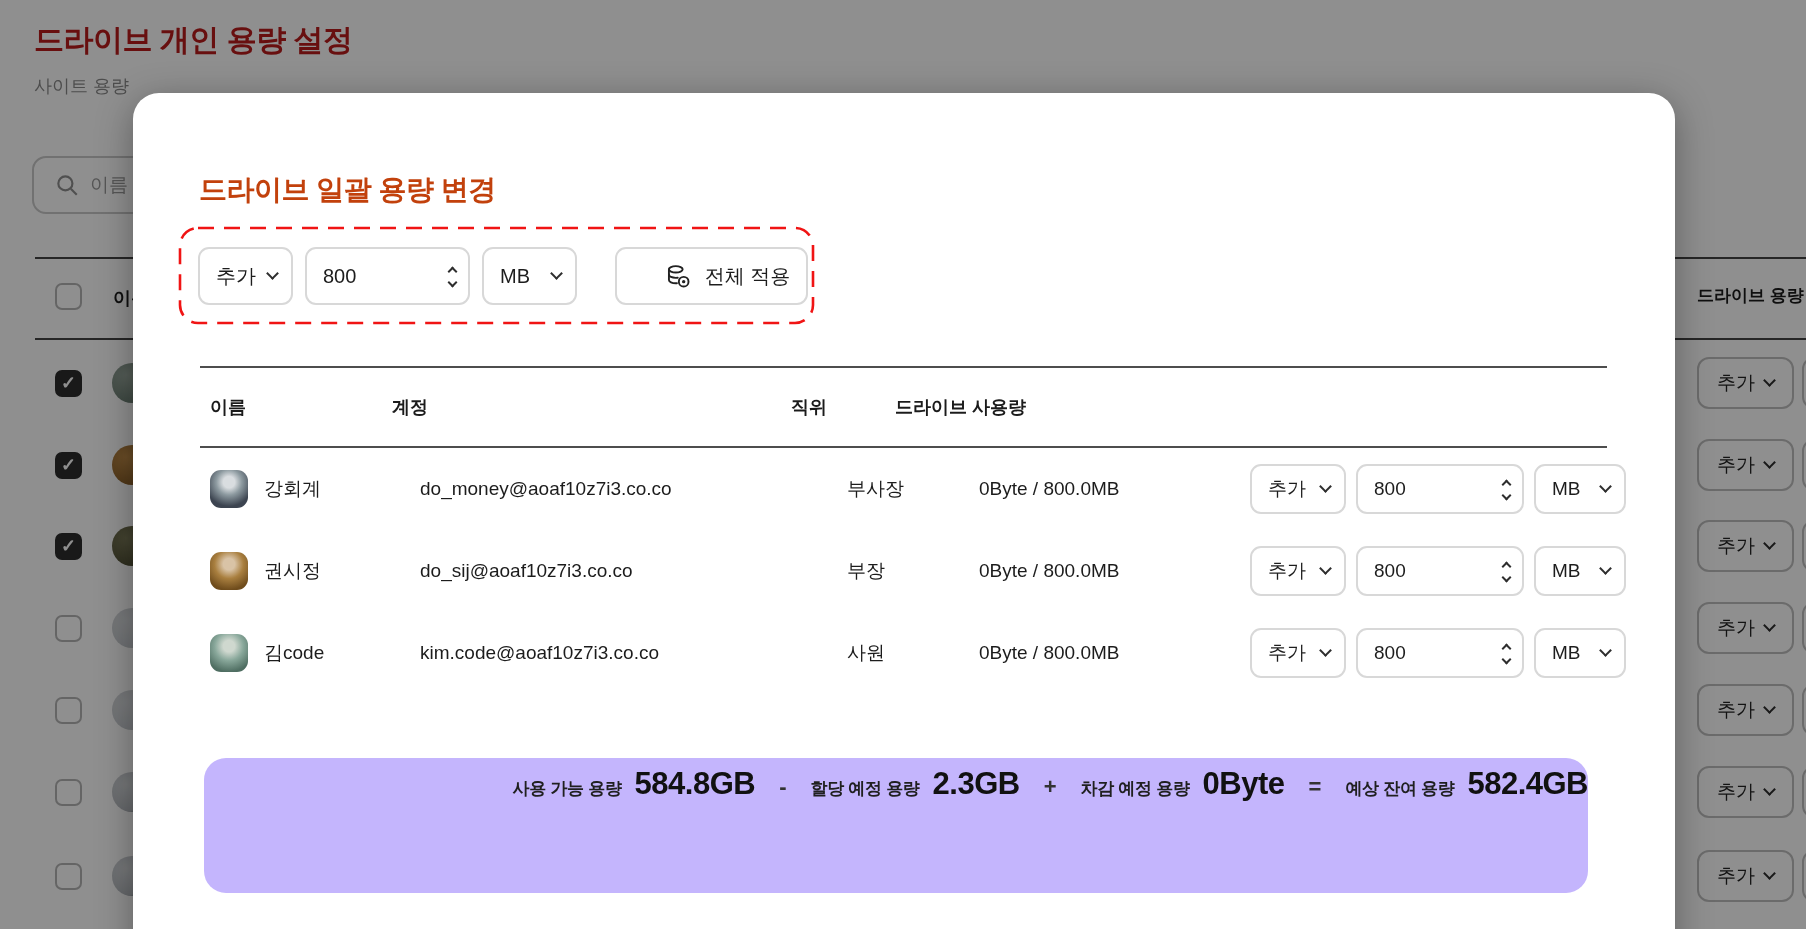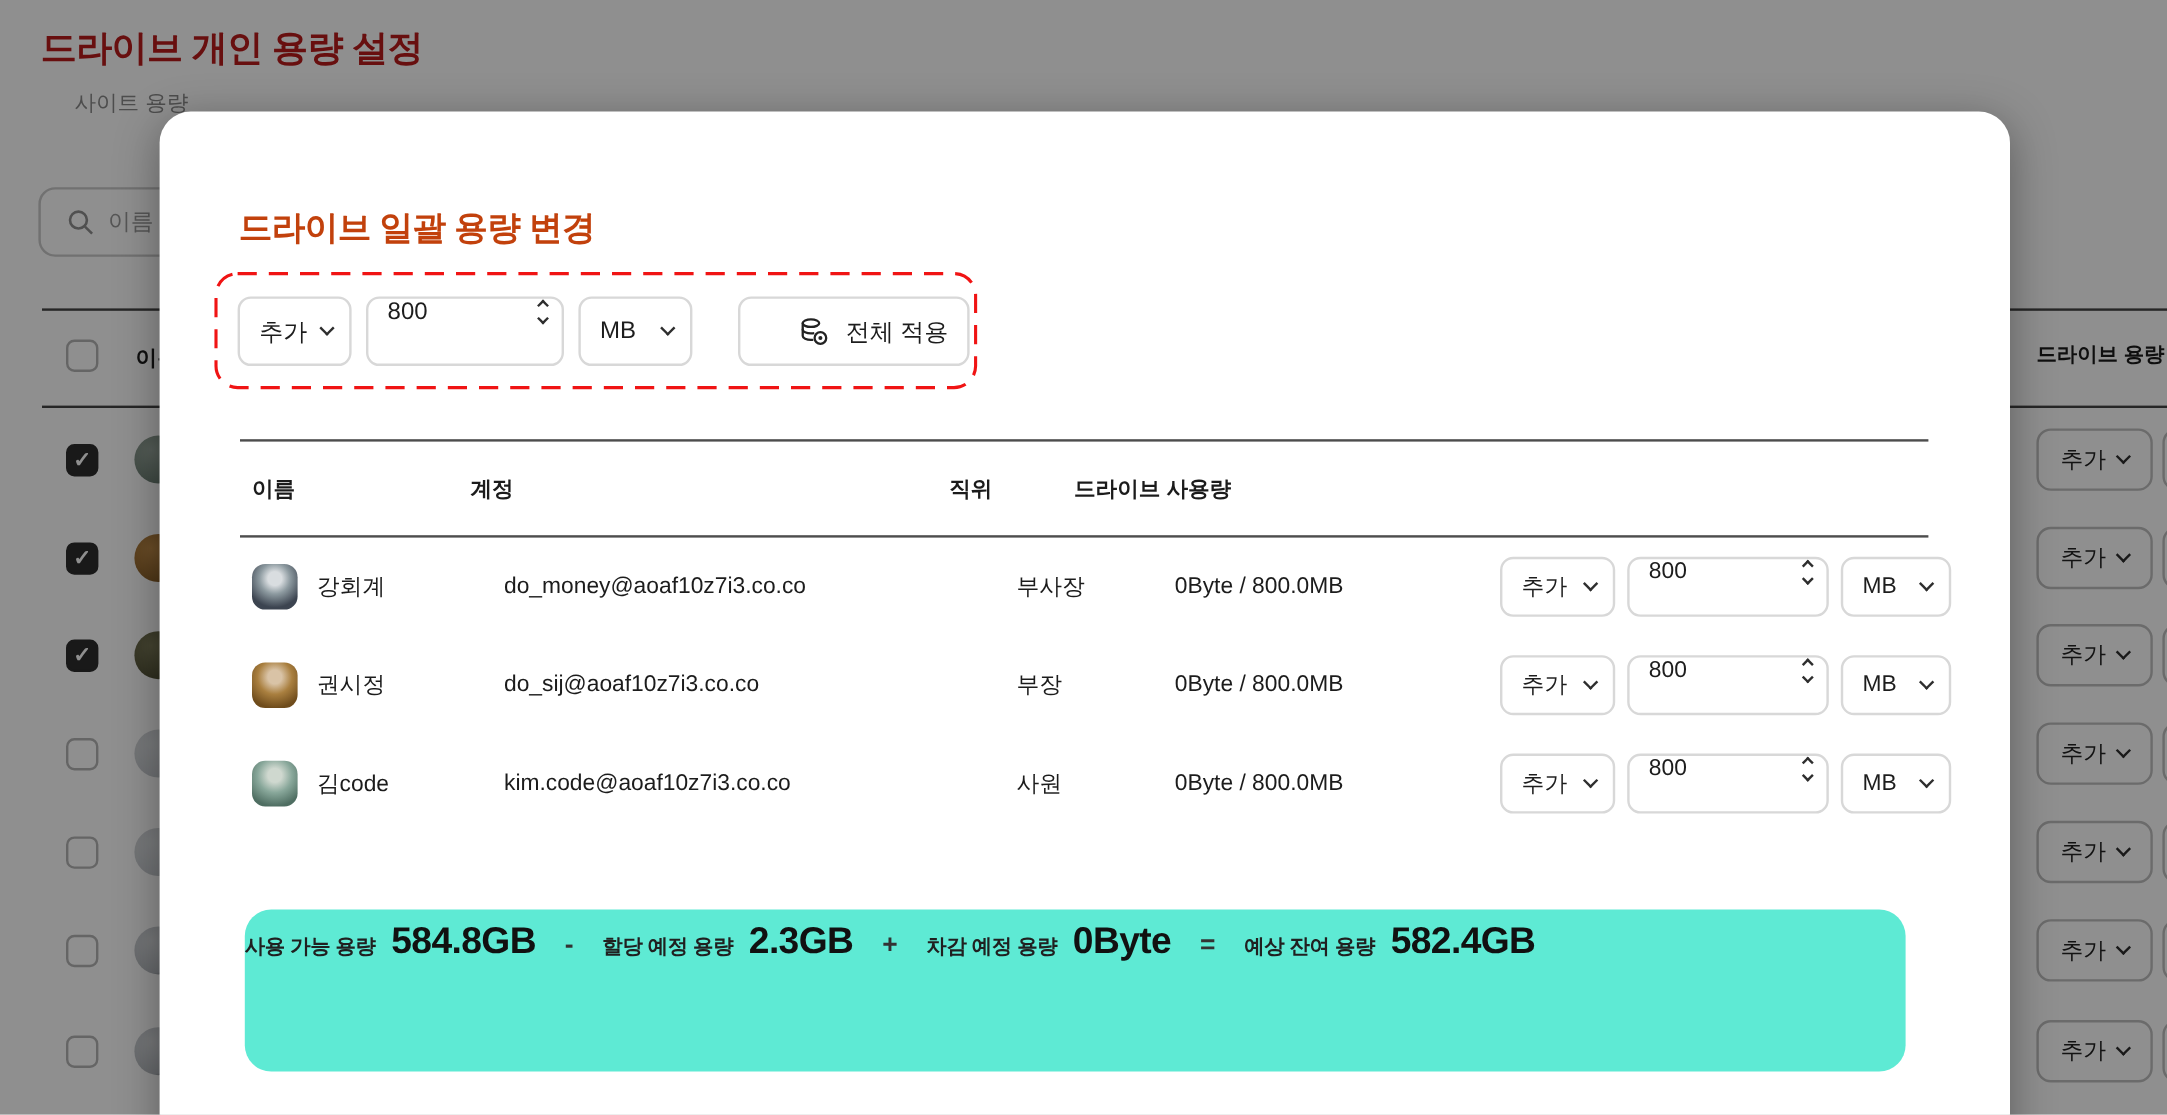--- a/index.html
+++ b/index.html
@@ -7,21 +7,21 @@
   body {
     position:relative;
     background:#ffffff;
     font-family:"Liberation Sans", sans-serif;
     color:#1a1a1a;
   }
 
   
   .bg-page { position:absolute; inset:0; z-index:0; }
   .bg-title { position:absolute; left:34px; top:20px; font-size:30px; font-weight:700; color:#b91c1c; letter-spacing:-0.5px; }
-  .bg-subtitle { position:absolute; left:34px; top:74px; font-size:18px; color:#8a8a8a;margin-left:28px; }
+  .bg-subtitle { position:absolute; left:34px; top:74px; font-size:18px; color:#8a8a8a; }
 
   .bg-search { position:absolute; left:32px; top:156px; width:280px; height:58px;
     border:2px solid #c9c9c9; border-radius:14px; background:#fff;
     display:flex; align-items:center; padding-left:20px; gap:10px; }
   .bg-search .ph { font-size:19px; color:#9a9a9a; white-space:nowrap; }
 
   .bg-line { position:absolute; left:35px; width:1771px; height:2px; background:#454545; }
   .bg-line.l1 { top:257px; }
   .bg-line.l2 { top:338px; }
 
@@ -61,21 +61,21 @@
   .modal-title { position:absolute; left:66px; top:78px; font-size:28px; font-weight:700; color:#c2410c; letter-spacing:-0.5px; }
 
   .dash-box { position:absolute; left:45px; top:133px; width:637px; height:99px; pointer-events:none; }
 
   .bulk-controls { position:absolute; left:65px; top:154px; height:58px; display:flex; align-items:center; }
 
   .sel { display:inline-flex; align-items:center; justify-content:space-between;
     background:#fff; border:2px solid #d8d8d8; border-radius:11px;
     font-size:20px; color:#1d1d1d; padding:0 14px 0 16px; cursor:pointer;
     font-family:"Liberation Sans", sans-serif; }
-  .numbox { display:inline-flex; align-items:flex-start; justify-content:space-between;
+  .numbox { display:inline-flex; align-items:center; justify-content:space-between;
     background:#fff; border:2px solid #d8d8d8; border-radius:11px;
     font-size:20px; color:#1d1d1d; padding:0 12px 0 16px; }
   .chev { width:9px; height:9px; border-right:2.2px solid #2e2e2e; border-bottom:2.2px solid #2e2e2e;
     display:inline-block; transform:rotate(45deg); margin-top:-5px; }
   .stepper { display:inline-flex; flex-direction:column; gap:7px; align-items:center; }
   .stepper .chev { width:7px; height:7px; margin:0; }
   .stepper .chev.up { transform:rotate(-135deg); margin-bottom:-3px; margin-top:2px; }
 
   .apply-btn { display:inline-flex; align-items:center; justify-content:center; gap:13px;
     background:#fff; border:2px solid #d8d8d8; border-radius:11px; cursor:pointer;
@@ -96,22 +96,22 @@
   .m-av3 { background:radial-gradient(circle at 50% 32%, #cfd8cf 18%, #88a79a 45%, #4f6e62 80%); }
   .pos-cell { padding-left:6px; }
   .ctrl-cell { display:flex; align-items:center; gap:10px; }
   .ctrl-cell .sel { height:50px; font-size:19px; }
   .ctrl-cell .sel.action { width:96px; }
   .ctrl-cell .sel.unit { width:92px; }
   .ctrl-cell .numbox { height:50px; width:168px; font-size:19px; }
 
   
   .summary { position:absolute; left:71px; top:665px; width:1384px; height:135px;
-    background:#5eead4; border-radius:22px;
-    display:flex; align-items:baseline; justify-content:flex-start; }
+    background:#c4b5fd; border-radius:22px;
+    display:flex; align-items:baseline; justify-content:flex-end; }
   .summary .lbl { font-size:17px; font-weight:700; color:#202020; letter-spacing:-0.3px; }
   .summary .val { font-size:31px; font-weight:700; color:#111; margin-left:13px; letter-spacing:-0.5px; }
   .summary .op { font-size:22px; font-weight:700; color:#333; margin:0 24px; }
   .summary-inner { display:flex; align-items:baseline; transform:translateY(8px); }
 </style>
 </head>
 <body>
 
 <div class="bg-page">
   <div class="bg-title">드라이브 개인 용량 설정</div>

